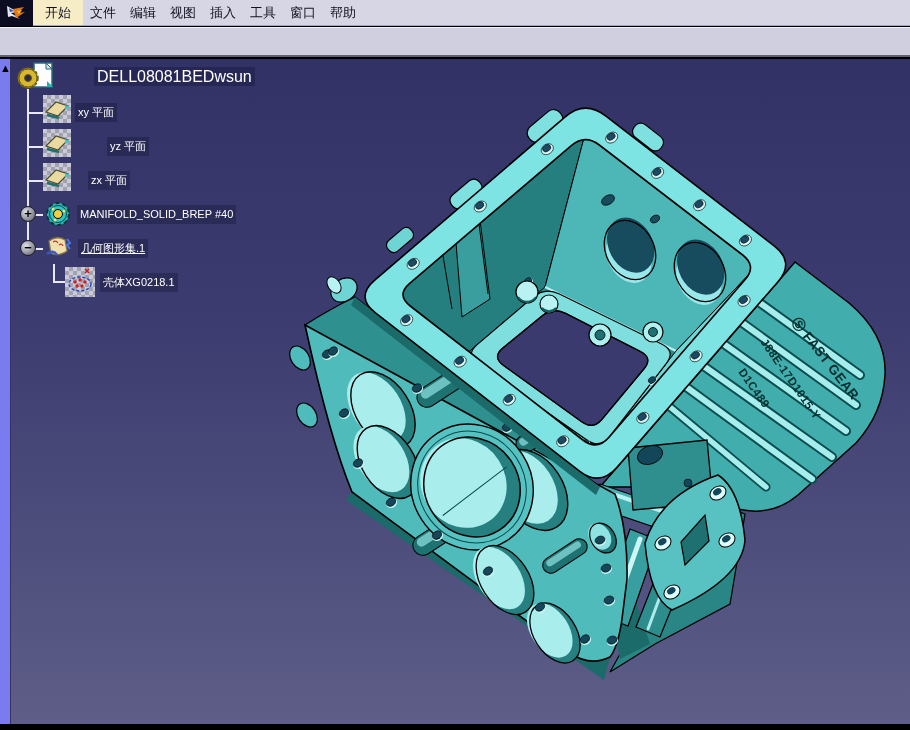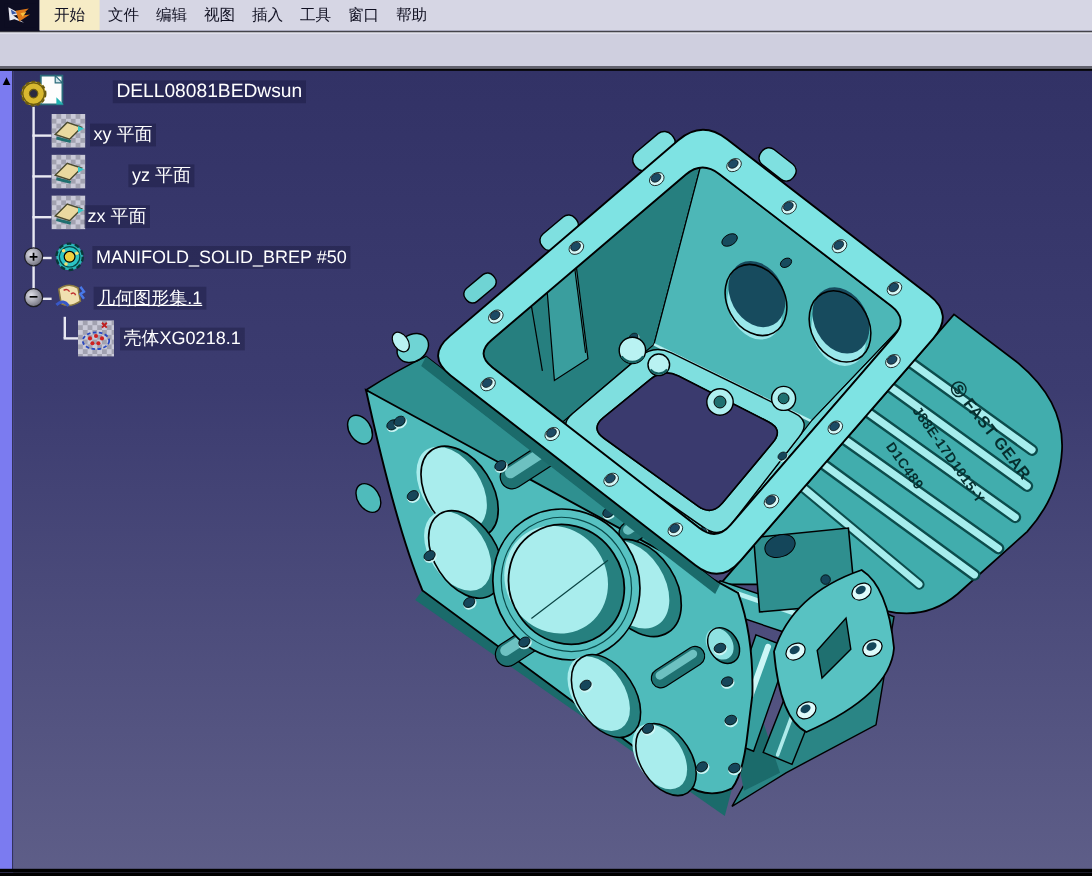--- a/index.html
+++ b/index.html
@@ -29,21 +29,21 @@
               overflow:hidden; }
   .bottom-strip { position:absolute; left:0; bottom:0; width:910px; height:3px; background:#000; }
 
   .leftbar { position:absolute; left:0; top:0; width:11px; height:668px;
              background:#7b7bf0; border-right:1px solid #33335c; }
   .leftbar .tri { position:absolute; left:0px; top:3px; width:11px; height:12px;
                   color:#000; font-size:11px; line-height:12px; text-align:center; }
 
   
   .tree-line { position:absolute; background:#e8e8f2; }
-  .tree-label { position:absolute; color:#fff; font-size:15px; line-height:19px;
+  .tree-label { position:absolute; color:#fff; font-size:11px; line-height:19px;
                 padding:0 3px; background:rgba(12,12,44,0.30); white-space:nowrap; }
   .tree-label.root { font-size:16px; }
   .tree-label.underlined { text-decoration:underline; }
   .tree-icon { position:absolute; }
   .checker { background:repeating-conic-gradient(#a2a2b0 0 25%, #cacad8 0 50%) 0 0/8px 8px; }
   .expander { position:absolute; width:16px; height:16px; border-radius:50%;
               background:radial-gradient(circle at 5px 5px,#e2e2ea,#8c8c98 60%,#55555e);
               border:1px solid #1c1c24; color:#000; font-size:13px; font-weight:bold;
               line-height:14px; text-align:center; cursor:default; }
 
@@ -376,34 +376,34 @@
       </div>
       <div class="tree-label" style="left:75px; top:78px;margin-left:32px;">yz 平面</div>
 
       <div class="tree-icon checker" style="left:43px; top:104px; width:28px; height:28px;">
         <svg width="28" height="28" viewBox="0 0 28 28">
           <path d="M4,20 L16,23" stroke="#1f6f6f" stroke-width="2.5"></path>
           <polygon points="3,17 13,7 25,11 15,21" fill="#ead9a0" stroke="#4a4a30" stroke-width="1.2"></polygon>
           <polygon points="22,10 27,12 22,15" fill="#35c8c8"></polygon>
         </svg>
       </div>
-      <div class="tree-label" style="left:70px; top:112px;">zx 平面</div>
+      <div class="tree-label" style="left:88px; top:112px;">zx 平面</div>
 
       <div class="expander" style="left:20px; top:147px;">+</div>
       <div class="tree-icon" style="left:43px; top:140px;">
         <svg width="30" height="30" viewBox="0 0 30 30">
           <circle cx="15" cy="15" r="11" fill="#28b8b8" stroke="#083838" stroke-width="2" stroke-dasharray="4,3"></circle>
           <circle cx="15" cy="15" r="8.5" fill="#2cc4c4" stroke="#0a4848" stroke-width="1"></circle>
           <circle cx="15" cy="15" r="4.5" fill="#f0d040" stroke="#000" stroke-width="1"></circle>
           <circle cx="10" cy="10" r="1.5" fill="#f0e070"></circle>
           <circle cx="21" cy="12" r="1.5" fill="#f0e070"></circle>
           <circle cx="12" cy="21" r="1.5" fill="#f0e070"></circle>
         </svg>
       </div>
-      <div class="tree-label" style="left:77px; top:146px;">MANIFOLD_SOLID_BREP #50</div>
+      <div class="tree-label" style="left:77px; top:146px;">MANIFOLD_SOLID_BREP #40</div>
 
       <div class="expander" style="left:20px; top:181px;">−</div>
       <div class="tree-icon" style="left:43px; top:174px;">
         <svg width="30" height="30" viewBox="0 0 30 30">
           <path d="M6,8 Q14,2 22,7 L24,18 Q15,24 8,20 Z" fill="#f0e0b0" stroke="#8a7a40" stroke-width="1.3"></path>
           <path d="M10,9 Q13,7 15,10 M16,12 Q19,10 20,13" stroke="#c03030" stroke-width="1.2" fill="none"></path>
           <path d="M4,21 Q10,16 14,22" stroke="#3858c8" stroke-width="2.5" fill="none"></path>
           <polyline points="24,6 27,10 24,12 27,16" stroke="#4878e8" stroke-width="2" fill="none"></polyline>
         </svg>
       </div>

